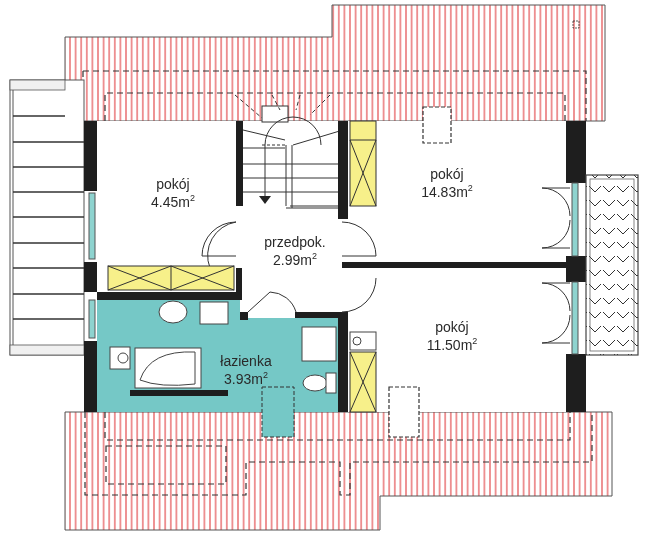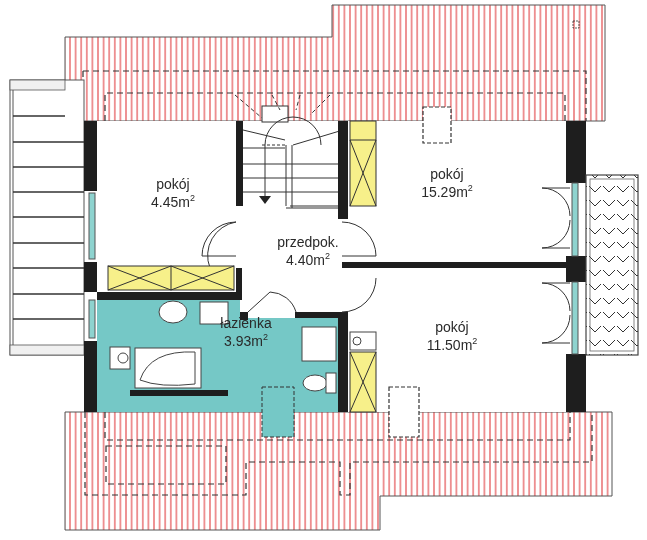--- a/index.html
+++ b/index.html
@@ -155,31 +155,31 @@
     <rect x="350" y="332" width="26" height="18" fill="#fff"></rect>
     <circle cx="357" cy="341" r="4" fill="#fff"></circle>
   </g>
 </svg>
 
 <div class="label" style="left:173px; top:175px;">
   <div>pokój</div>
   <div><span>4.45m</span><sup>2</sup></div>
 </div>
 
-<div class="label" style="left:308px; top:233px;">
+<div class="label" style="left:295px; top:233px;">
   <div>przedpok.</div>
-  <div><span>4.40m</span><sup>2</sup></div>
+  <div><span>2.99m</span><sup>2</sup></div>
 </div>
 
 <div class="label" style="left:447px; top:165px;">
   <div>pokój</div>
-  <div><span>15.29m</span><sup>2</sup></div>
+  <div><span>14.83m</span><sup>2</sup></div>
 </div>
 
-<div class="label" style="left:246px; top:314px;">
+<div class="label" style="left:246px; top:352px;">
   <div>łazienka</div>
   <div><span>3.93m</span><sup>2</sup></div>
 </div>
 
 <div class="label" style="left:452px; top:318px;">
   <div>pokój</div>
   <div><span>11.50m</span><sup>2</sup></div>
 </div>
 
 </body></html>

